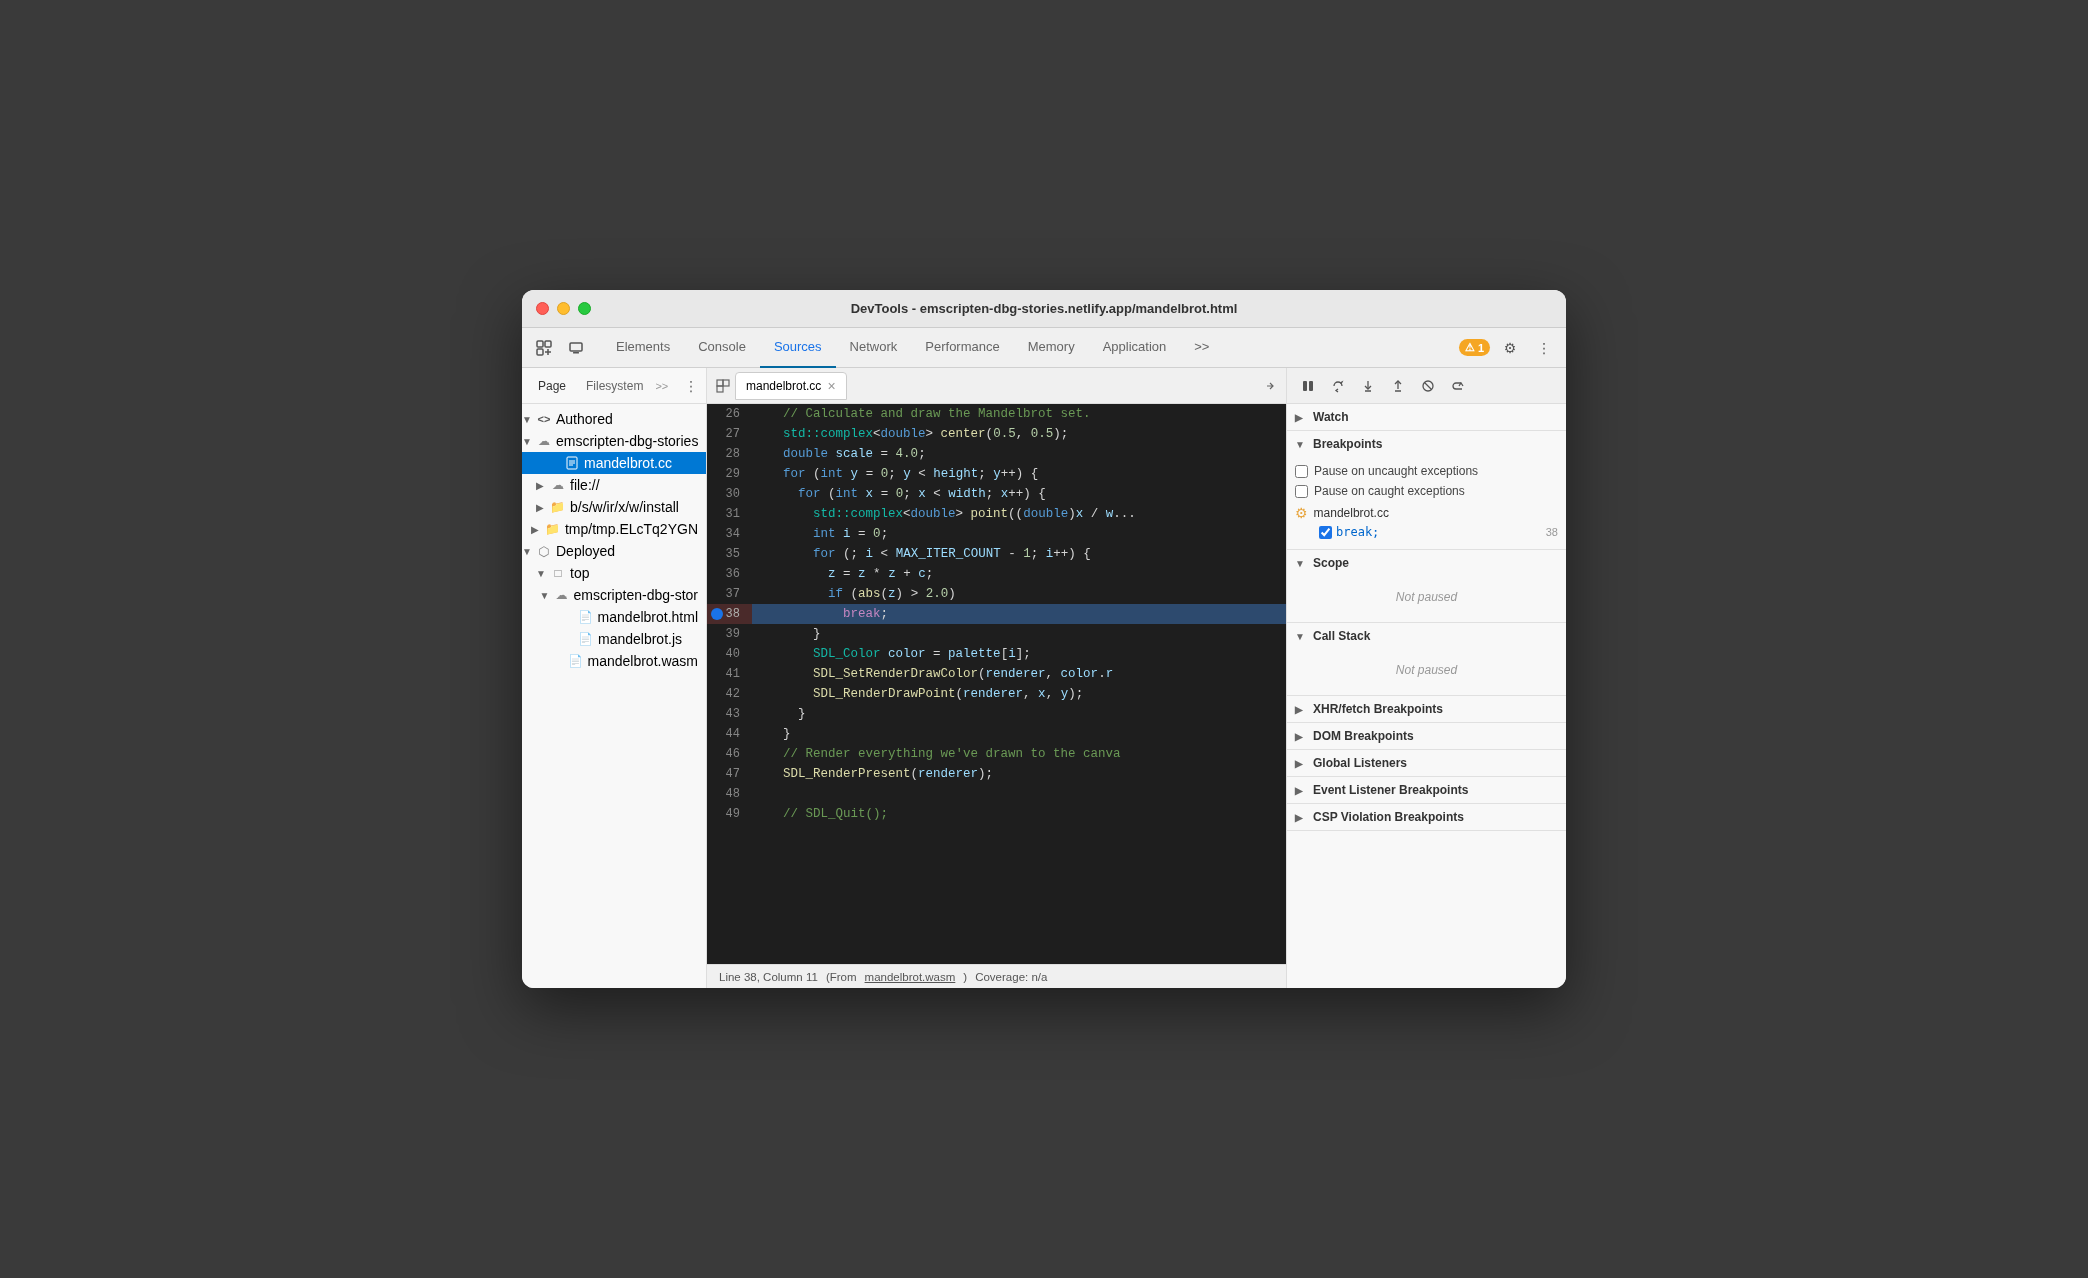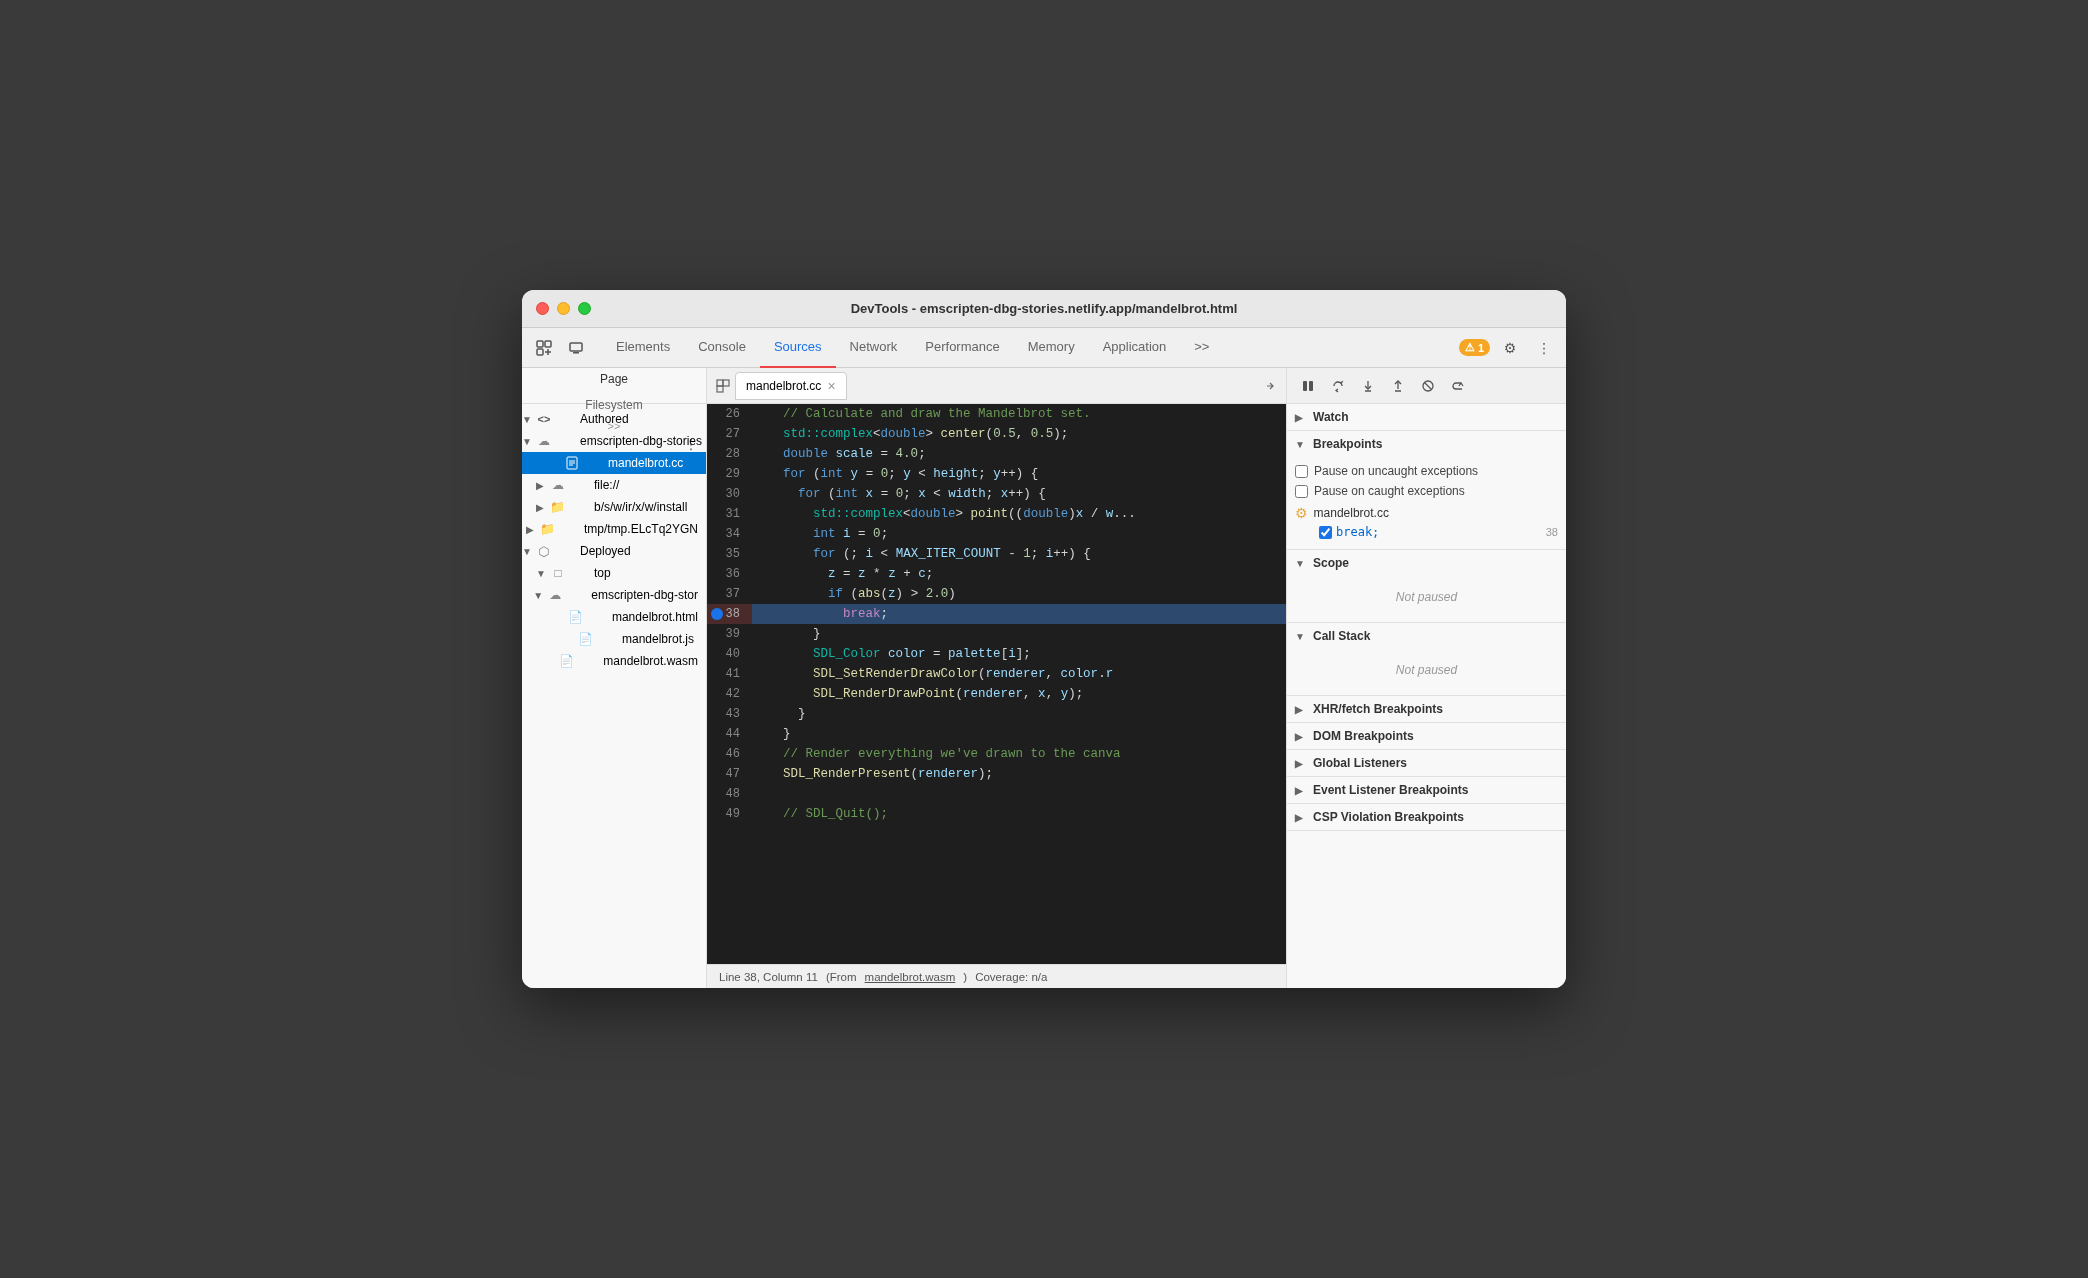--- a/index.html
+++ b/index.html
@@ -78,21 +78,21 @@
       font-size: 13px;
       color: #666;
       cursor: pointer;
       border-bottom: 2px solid transparent;
       height: 40px;
       display: flex;
       align-items: center;
     }
     .tab-item.active {
       color: #1a73e8;
-      border-bottom: 2px solid #ef4444;
+      border-bottom: 2px solid #0369a1;
       font-weight: 500;
     }
     .toolbar-right {
       display: flex;
       align-items: center;
       gap: 6px;
       margin-left: auto;
     }
     .warning-badge {
       background: #f5a623;
@@ -117,21 +117,20 @@
       display: flex;
       flex-direction: column;
     }
     .left-tabs {
       display: flex;
       align-items: center;
       border-bottom: 1px solid #ddd;
       padding: 0 8px;
       height: 36px;
       gap: 4px;
-      flex-direction: column;
     }
     .left-tab {
       font-size: 12px;
       color: #666;
       padding: 4px 8px;
       cursor: pointer;
       border-radius: 4px;
     }
     .left-tab.active { color: #333; font-weight: 500; }
     .left-tab-more {
@@ -165,21 +164,21 @@
     .tree-icon {
       width: 16px;
       height: 16px;
       margin-right: 4px;
       flex-shrink: 0;
       display: flex;
       align-items: center;
       justify-content: center;
       font-size: 12px;
     }
-    .tree-label { font-size: 12px; margin-left: 24px; }
+    .tree-label { font-size: 14px; }
     .icon-folder { color: #e8a742; }
     .icon-cloud { color: #888; }
     .center-panel {
       flex: 1;
       display: flex;
       flex-direction: column;
       background: #1e1e1e;
       min-width: 0;
     }
     .file-tabs {

